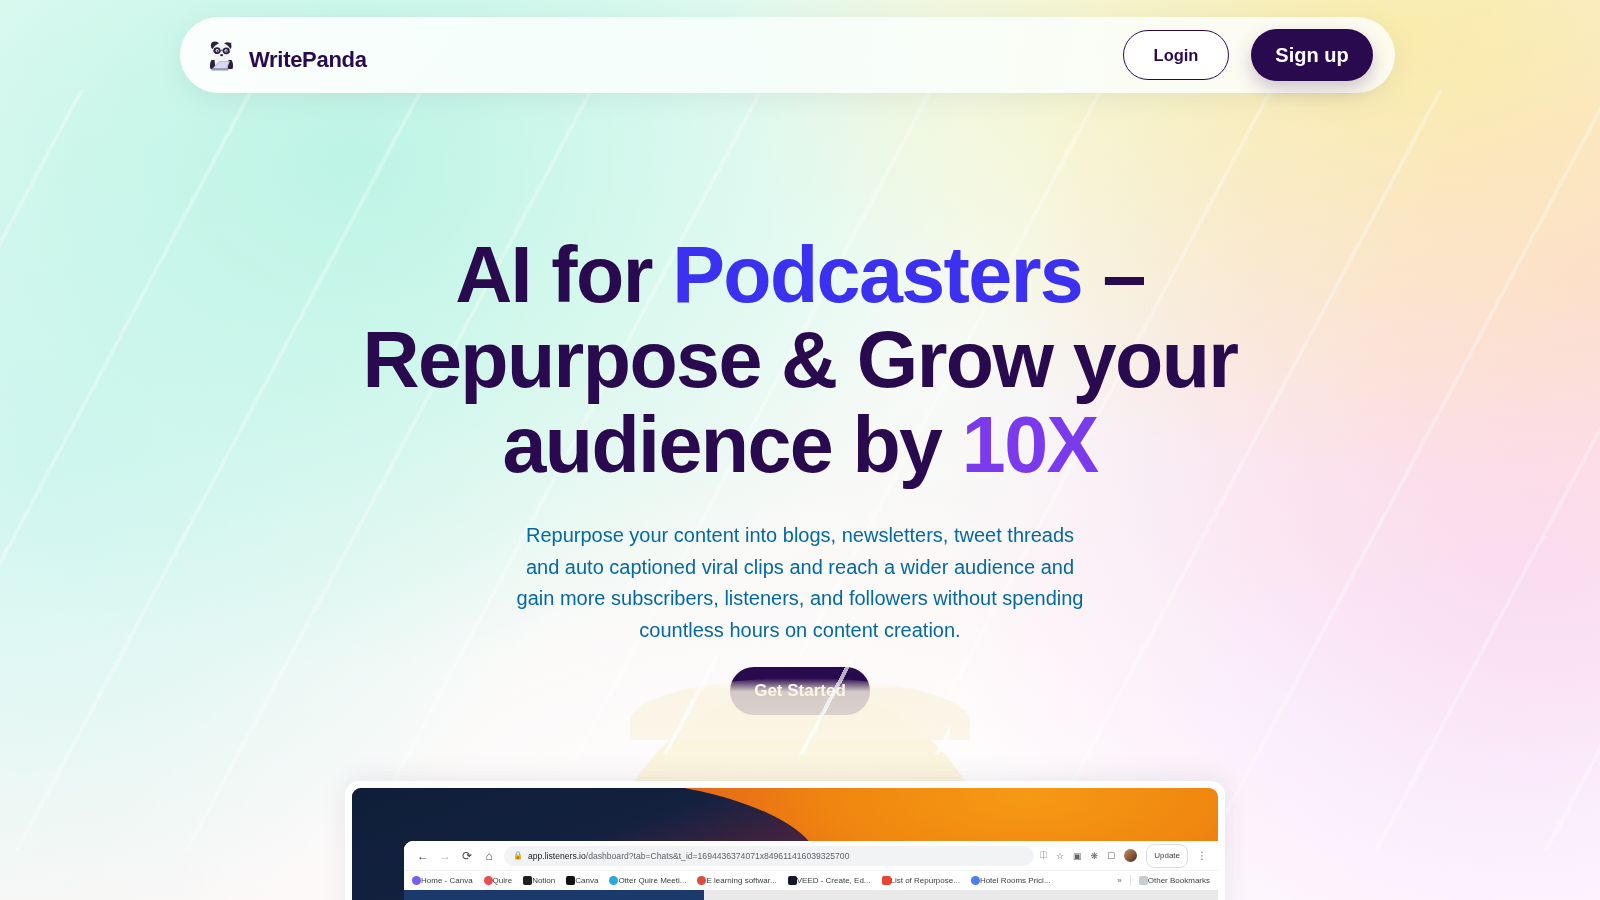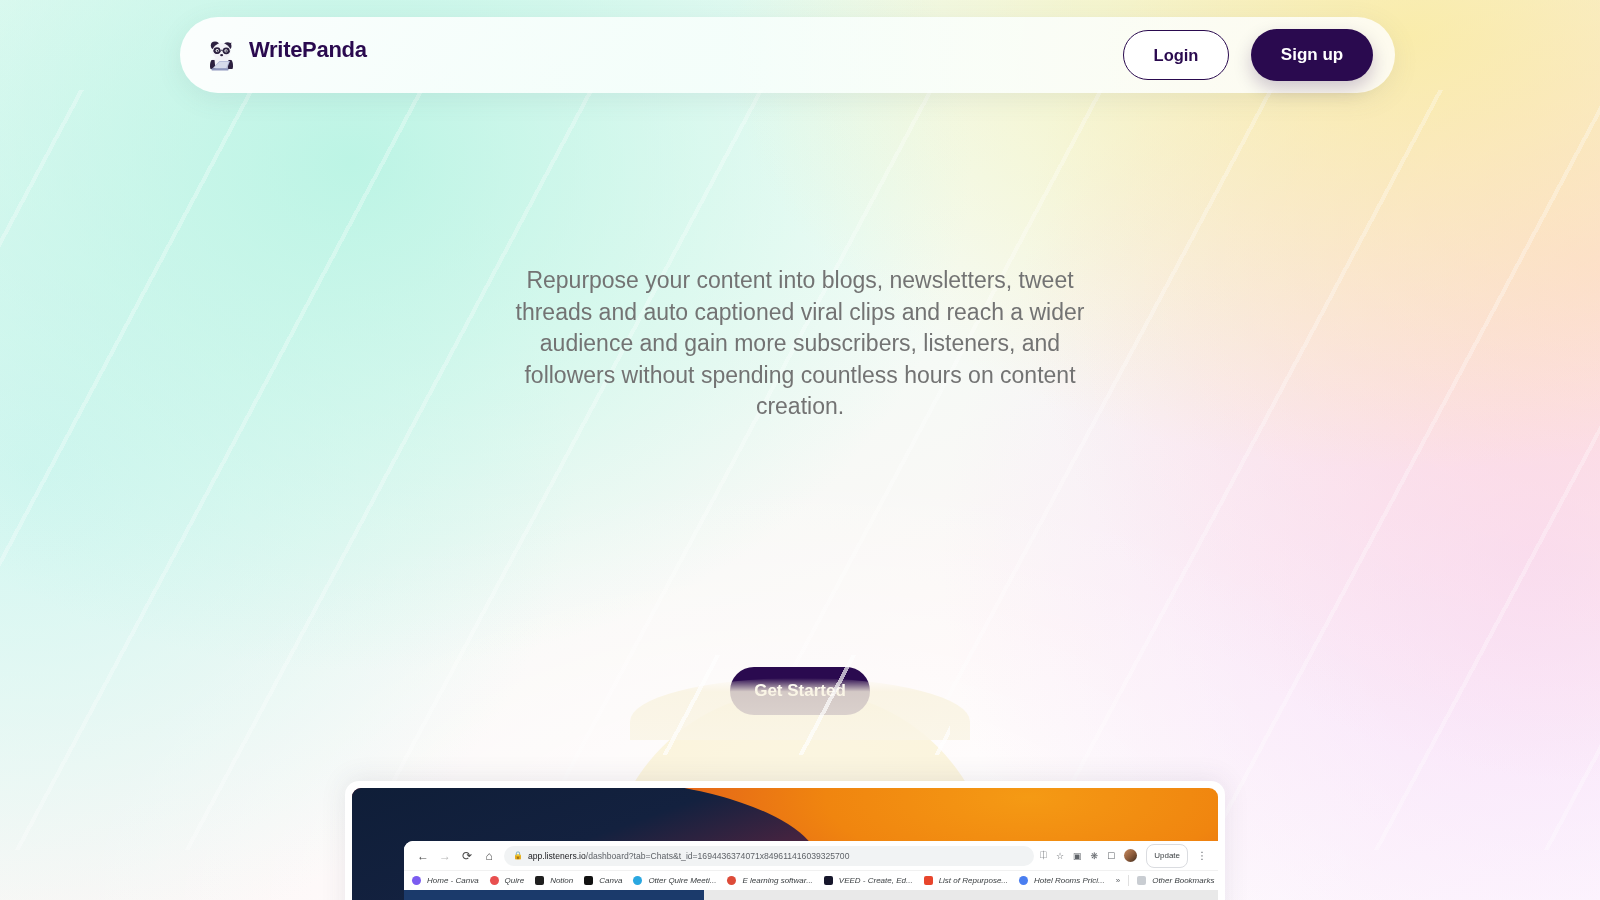--- a/index.html
+++ b/index.html
@@ -33,53 +33,53 @@
   }
 
   
   .nav-wrap { position:absolute; top:17px; left:180px; right:205px; height:76px; }
   .nav-bar {
     position:relative; height:76px; border-radius:38px;
     background:linear-gradient(100deg, rgba(255,255,255,.92) 0%, rgba(248,255,252,.86) 45%, rgba(255,255,255,.80) 100%);
     box-shadow:0 6px 26px rgba(90,110,120,.10);
     display:flex; align-items:center; padding:0 22px 0 24px;
   }
-  .brand { display:flex; align-items:flex-start; gap:9px; }
+  .brand { display:flex; align-items:flex-end; gap:9px; }
   .brand-mark { width:36px; height:36px; position:relative; flex:none; }
   .brand-name { font-size:22px; font-weight:700; color:#2a0a4f; letter-spacing:-.3px; }
 
   .nav-links { display:flex; align-items:center; gap:45px; margin-left:91px; }
   .nav-link { font-size:16.5px; font-weight:600; color:#2a0a4f; cursor:pointer; white-space:nowrap; }
   .nav-link .plus { font-weight:600; margin-left:4px; font-size:17px; }
 
   .nav-actions { margin-left:auto; display:flex; align-items:center; gap:22px; }
   .btn-login {
     width:106px; height:50px; border-radius:26px;
     border:1.6px solid #2a0a4f; background:#ffffff;
     color:#2a0a4f; font-size:16.5px; font-weight:600;
     display:flex; align-items:center; justify-content:center; cursor:pointer;
   }
   .btn-signup {
     width:122px; height:52px; border-radius:26px;
-    background:#2a0a4f; color:#ffffff; font-size:17px; font-weight:600;
+    background:#2a0a4f; color:#ffffff; font-size:20px; font-weight:600;
     display:flex; align-items:center; justify-content:center; cursor:pointer;
     box-shadow:0 8px 18px rgba(42,10,79,.22);
   }
 
   
   .hero { position:absolute; left:0; right:0; top:232px; text-align:center; }
   .headline {
     font-size:79px; line-height:85px; font-weight:700;
     color:#2a0a4f; letter-spacing:-1.6px;
   }
   .hl-blue { color:#3c31f0; }
   .hl-violet { color:#7c3aed; }
   .sub {
-    margin-top:33px; font-size:23px; line-height:31.5px;
-    color:#737373; max-width:580px; margin-left:auto; margin-right:auto;
+    margin-top:33px; font-size:20px; line-height:31.5px;
+    color:#0369a1; max-width:580px; margin-left:auto; margin-right:auto;
   }
 
   
   .cream-circle {
     position:absolute; left:50%; top:690px; transform:translateX(-50%);
     width:390px; height:390px; border-radius:50%;
     background:radial-gradient(circle at 50% 38%, #fbf6e2 0%, #fbf4dd 58%, rgba(251,244,221,0) 72%);
   }
   .dot-circle {
     position:absolute; left:50%; top:838px; transform:translateX(-50%);
@@ -169,21 +169,21 @@
     height:24px; border:1px solid #dadce0; border-radius:8px;
     padding:0 7px; font-size:8px; color:#3c4043;
     display:flex; align-items:center; cursor:pointer;
   }
   .kebab { font-size:10px; color:#5f6368; letter-spacing:0; cursor:pointer; }
 
   .bookmarks {
     height:20px; display:flex; align-items:center; gap:11px;
     padding:0 8px; background:#ffffff; border-top:1px solid #f1f1f1;
   }
-  .bm { display:flex; align-items:center; gap:6px; font-size:8px; color:#3c4043; white-space:nowrap; cursor:pointer;font-style:italic; }
+  .bm { display:flex; align-items:center; gap:0; font-size:8px; color:#3c4043; white-space:nowrap; cursor:pointer; }
   .favi { width:9px; height:9px; border-radius:2px; flex:none; display:inline-block; }
   .bm-right { margin-left:auto; display:flex; align-items:center; gap:8px; }
   .chev { font-size:8px; color:#5f6368; cursor:pointer; }
   .divider-v { width:1px; height:11px; background:#e0e0e0; }
 
   .app-body { position:absolute; left:0; right:0; top:49px; bottom:0; background:#e8e8e8; display:flex; }
   .app-side { width:300px; background:#1b3a6b; }
   .app-main { flex:1; background:#e9e9e9; }
 
   
@@ -229,20 +229,25 @@
 
     <div class="nav-actions">
       <div class="btn-login">Login</div>
       <div class="btn-signup">Sign up</div>
     </div>
 
   </div>
 </div>
 
 <div class="hero">
+  <div class="headline">
+    <div><span>AI for </span><span class="hl-blue">Podcasters</span><span> –</span></div>
+    <div>Repurpose &amp; Grow your</div>
+    <div><span>audience by </span><span class="hl-violet">10X</span></div>
+  </div>
   <div class="sub">Repurpose your content into blogs, newsletters, tweet threads and auto captioned viral clips and reach a wider audience and gain more subscribers, listeners, and followers without spending countless hours on content creation.</div>
 </div>
 
 <div class="cream-circle"></div>
 <div class="dot-circle"></div>
 
 <div class="cta-wrap">
   <div class="btn-cta">Get Started</div>
 </div>
 <div class="cta-wash"></div>

